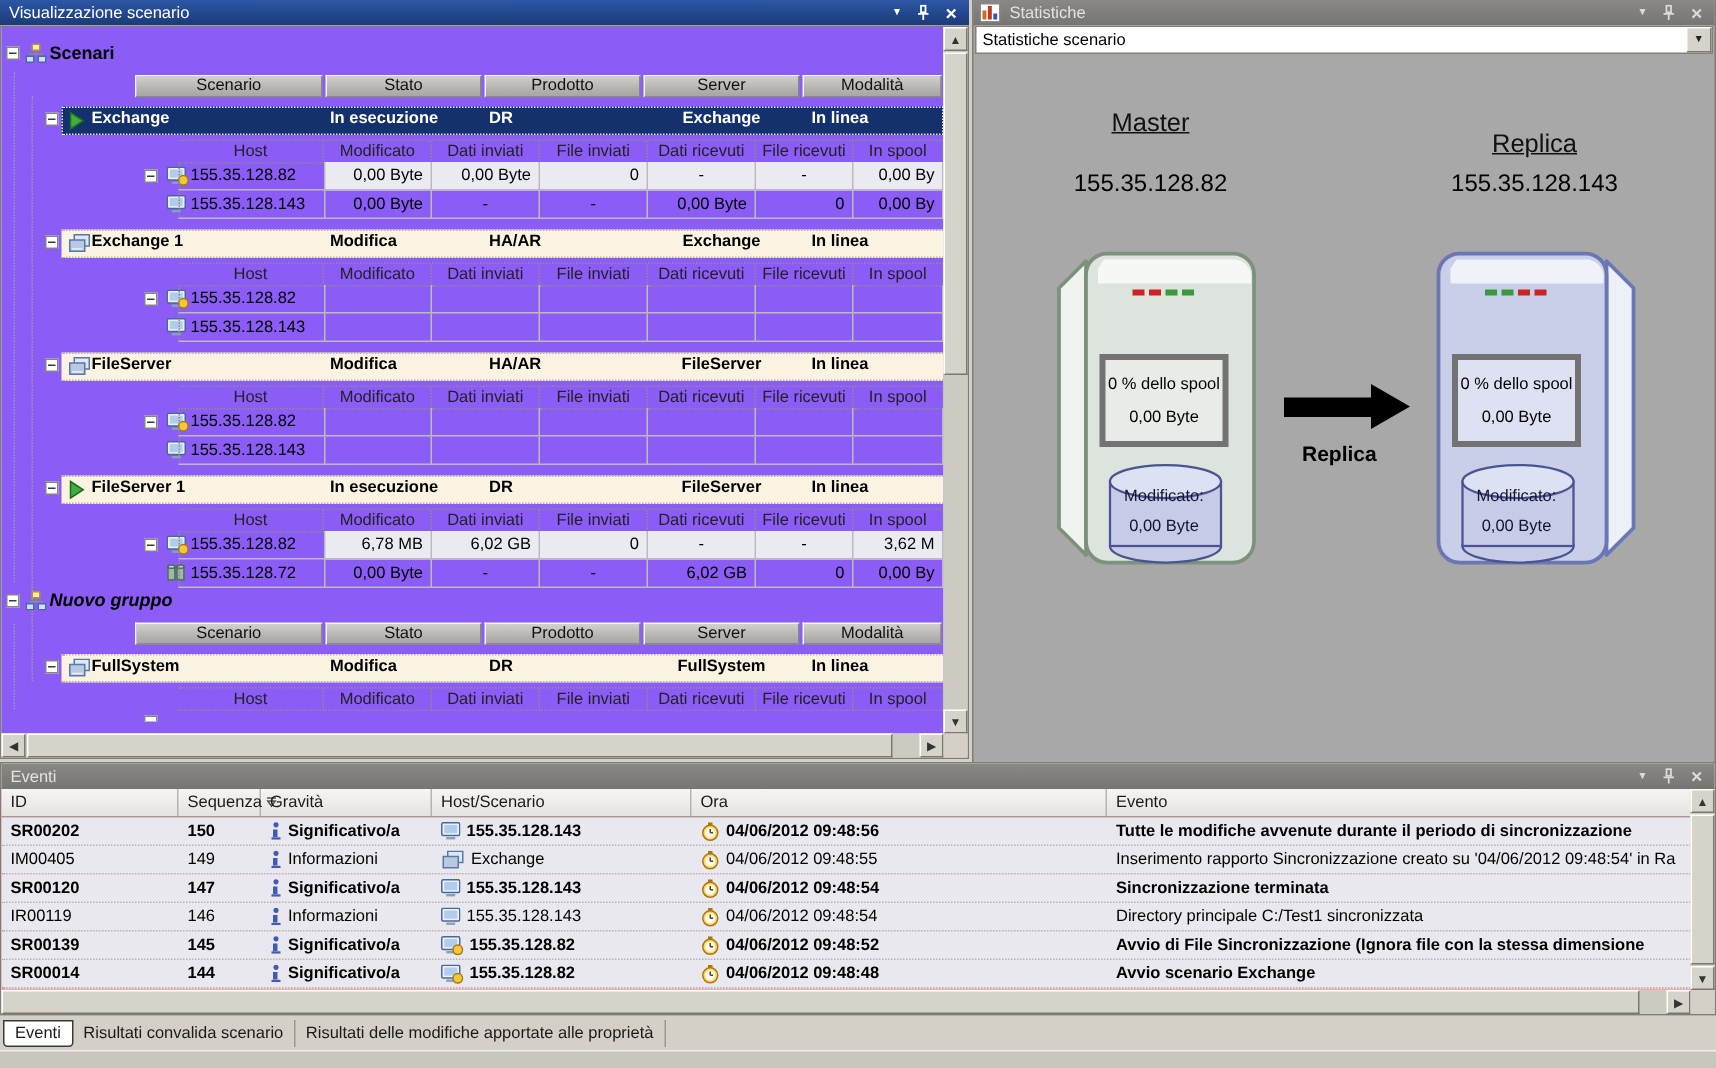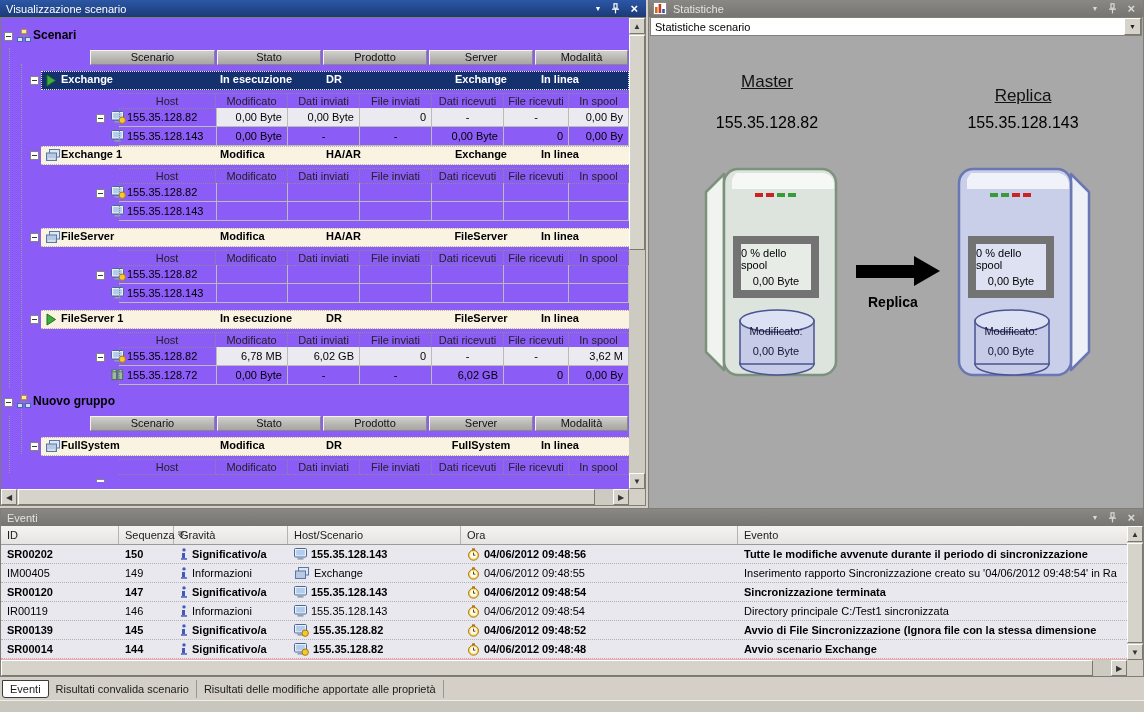--- a/index.html
+++ b/index.html
@@ -70,21 +70,21 @@
   
   #stats-panel { position:absolute; left:648px; top:0; width:496px; height:633px; background:#a8a8a8; border:1px solid #7f7d76; border-top:none; }
   #stats-dd { position:absolute; left:1px; top:17px; right:1px; height:19px; background:#fff; border:1px solid #828078; display:flex; align-items:center; }
   #stats-dd-value { flex:1; padding-left:4px; }
   #stats-dd-btn { width:17px; height:17px; background:#d6d3cb; border:1px solid; border-color:#fff #7a786f #7a786f #fff; display:flex; align-items:center; justify-content:center; font-size:7px; color:#222; }
   #stats-canvas { position:absolute; left:1px; top:36px; right:1px; bottom:25px; background:#a8a8a8; overflow:hidden; }
   .node-label { position:absolute; font-size:17px; text-decoration:underline; color:#111; text-align:center; width:160px; }
   .node-ip { position:absolute; font-size:16px; color:#000; text-align:center; width:180px; }
   .tower { position:absolute; width:155px; height:212px; }
   .tower svg { position:absolute; left:0; top:0; }
-  .spool-box { position:absolute; left:33px; top:70px; width:86px; height:62px; border:8px solid #737373; display:flex; flex-direction:column; align-items:center; justify-content:space-evenly; font-size:11px; }
+  .spool-box { position:absolute; left:33px; top:70px; width:86px; height:62px; border:4px solid #737373; display:flex; flex-direction:column; align-items:center; justify-content:space-evenly; font-size:11px; }
   .tower.green .spool-box { background:#e7ece7; }
   .tower.blue .spool-box { background:#dde1f2; }
   .cyl-text { position:absolute; left:36px; top:152px; width:80px; height:46px; display:flex; flex-direction:column; align-items:center; justify-content:space-evenly; font-size:11px; color:#15152e; }
   #repl-arrow { position:absolute; }
   #repl-arrow .bar { position:absolute; left:0; top:9px; height:13px; background:#000; }
   #repl-arrow .head { position:absolute; right:0; top:0; width:0; height:0; border-left:26px solid #000; border-top:15px solid transparent; border-bottom:15px solid transparent; }
   #repl-label { position:absolute; font-size:14px; font-weight:bold; color:#000; }
 
   #stats-tabs { position:absolute; left:1px; right:1px; bottom:1px; height:24px; background:#cfccc4; border-top:1px solid #8a887f; display:flex; align-items:flex-end; padding-left:2px; }
   .stab { display:flex; align-items:center; gap:4px; padding:2px 6px 3px 4px; height:20px; color:#1a1a1a; border-right:1px solid #9a978e; }
@@ -205,21 +205,21 @@
             <span class="hcell dash" style="left: 287px; width: 72px;">-</span>
             <span class="hcell dash" style="left: 359px; width: 72px;">-</span>
             <span class="hcell num" style="left: 431px; width: 72px;">0,00 Byte</span>
             <span class="hcell num" style="left: 503px; width: 65px;">0</span>
             <span class="hcell num" style="left: 568px; width: 60px;">0,00 By</span>
             <span style="position: absolute; left: 118px; top: 0px; height: 19px; border-left: 1px dotted rgb(140, 140, 140);"></span>
             <span style="position: absolute; left: 215px; top: 0px; height: 19px; border-left: 1px solid rgb(189, 187, 183);"></span>
             <span style="position: absolute; left: 118px; width: 97px; bottom: 0px; border-bottom: 1px solid rgb(189, 187, 183);"></span>
           </div>
         </div>
-        <div class="sc-row" style="">
+        <div class="sc-row" style="margin-top: 7px;">
           <span class="sc-band"></span>
           <span class="sc-exp"><span class="exp-box"></span></span>
           <span class="sc-icon ic"><svg width="16" height="13" viewBox="0 0 16 13">
               <rect x="4.5" y="0.5" width="10" height="7.5" fill="#dfe7f3" stroke="#5878a8"></rect>
               <rect x="1.5" y="4" width="10" height="7.5" fill="#b9c9e2" stroke="#5878a8"></rect>
               <line x1="3" y1="10" x2="10" y2="10" stroke="#eef2f8"></line>
             </svg></span>
           <span class="sc-cell sc-name">Exchange 1</span>
           <span class="sc-cell sc-state">Modifica</span>
           <span class="sc-cell sc-prod">HA/AR</span>
@@ -393,21 +393,21 @@
             <span class="hcell dash" style="left: 287px; width: 72px;">-</span>
             <span class="hcell dash" style="left: 359px; width: 72px;">-</span>
             <span class="hcell num" style="left: 431px; width: 72px;">6,02 GB</span>
             <span class="hcell num" style="left: 503px; width: 65px;">0</span>
             <span class="hcell num" style="left: 568px; width: 60px;">0,00 By</span>
             <span style="position: absolute; left: 118px; top: 0px; height: 19px; border-left: 1px dotted rgb(140, 140, 140);"></span>
             <span style="position: absolute; left: 215px; top: 0px; height: 19px; border-left: 1px solid rgb(189, 187, 183);"></span>
             <span style="position: absolute; left: 118px; width: 97px; bottom: 0px; border-bottom: 1px solid rgb(189, 187, 183);"></span>
           </div>
         </div>
-        <div class="g-hdr" style="margin-top: 8px;">
+        <div class="g-hdr" style=" font-style: italic;">
           <span class="g-exp"><span class="exp-box"></span></span>
           <span class="g-icon ic"><svg width="14" height="13" viewBox="0 0 14 13">
               <rect x="4.5" y="0.5" width="5" height="4" fill="#fbe9a6" stroke="#b89334"></rect>
               <path d="M7 4.5 V7 M3 9.5 V7 H11 V9.5" fill="none" stroke="#8a8a8a"></path>
               <rect x="0.5" y="8.5" width="5" height="4" fill="#cfe0f7" stroke="#4668b0"></rect>
               <rect x="8.5" y="8.5" width="5" height="4" fill="#cfe0f7" stroke="#4668b0"></rect>
             </svg></span>
           <span class="g-name">Nuovo gruppo</span>
         </div>
         <div class="col-hdr" style="margin-top: 5px;">

